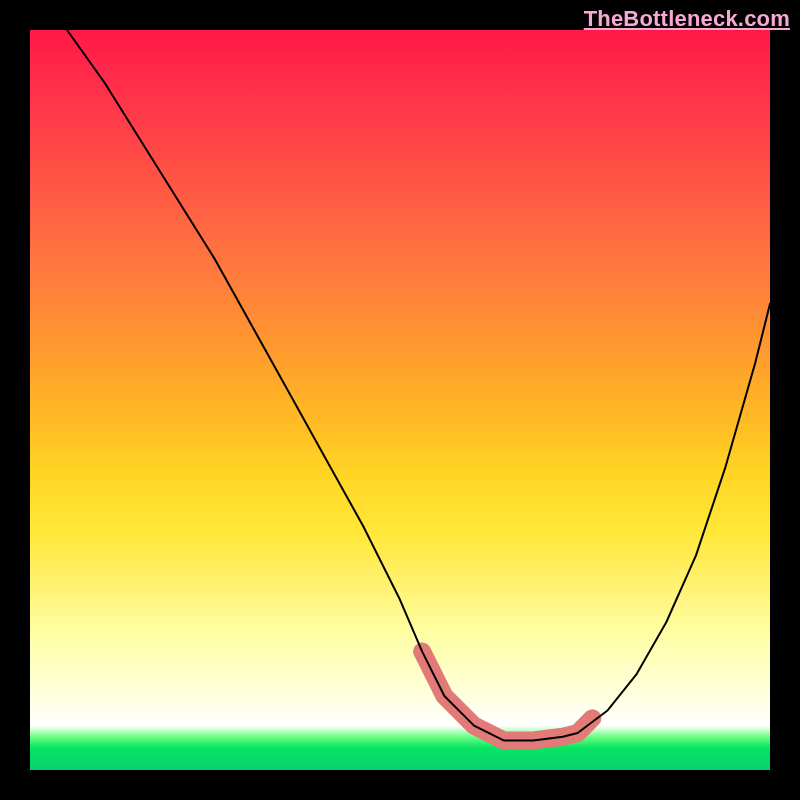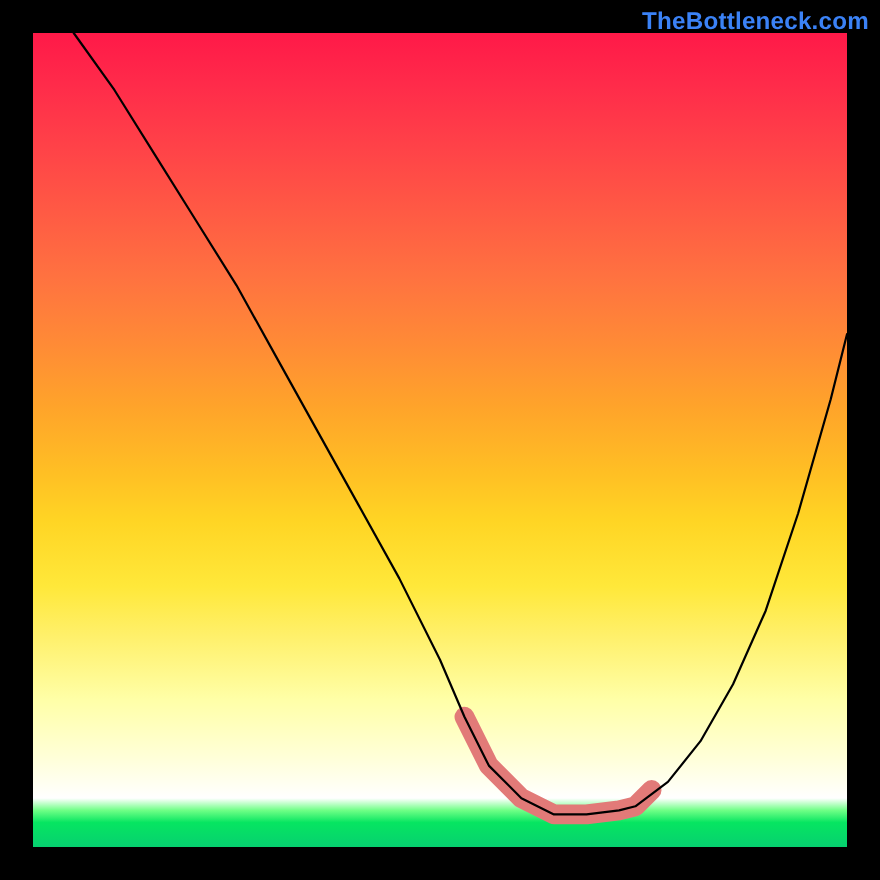--- a/index.html
+++ b/index.html
@@ -8,25 +8,26 @@
     height: 800px;
     background: #000;
     position: relative;
     font-family: Arial, sans-serif;
     overflow: hidden;
   }
   .watermark {
     position: absolute;
     top: 6px;
     right: 10px;
-    color: #3b82f6;
+    color: #f9a8d4;
     font-size: 22px;
     font-weight: bold;
     z-index: 10;
     letter-spacing: 0.2px;
+    text-decoration: underline;
   }
   .plot-area {
     position: absolute;
     left: 30px;
     top: 30px;
     width: 740px;
     height: 740px;
     background: linear-gradient(to bottom,
       #ff1948 0%,
       #ff2a4a 6%,

